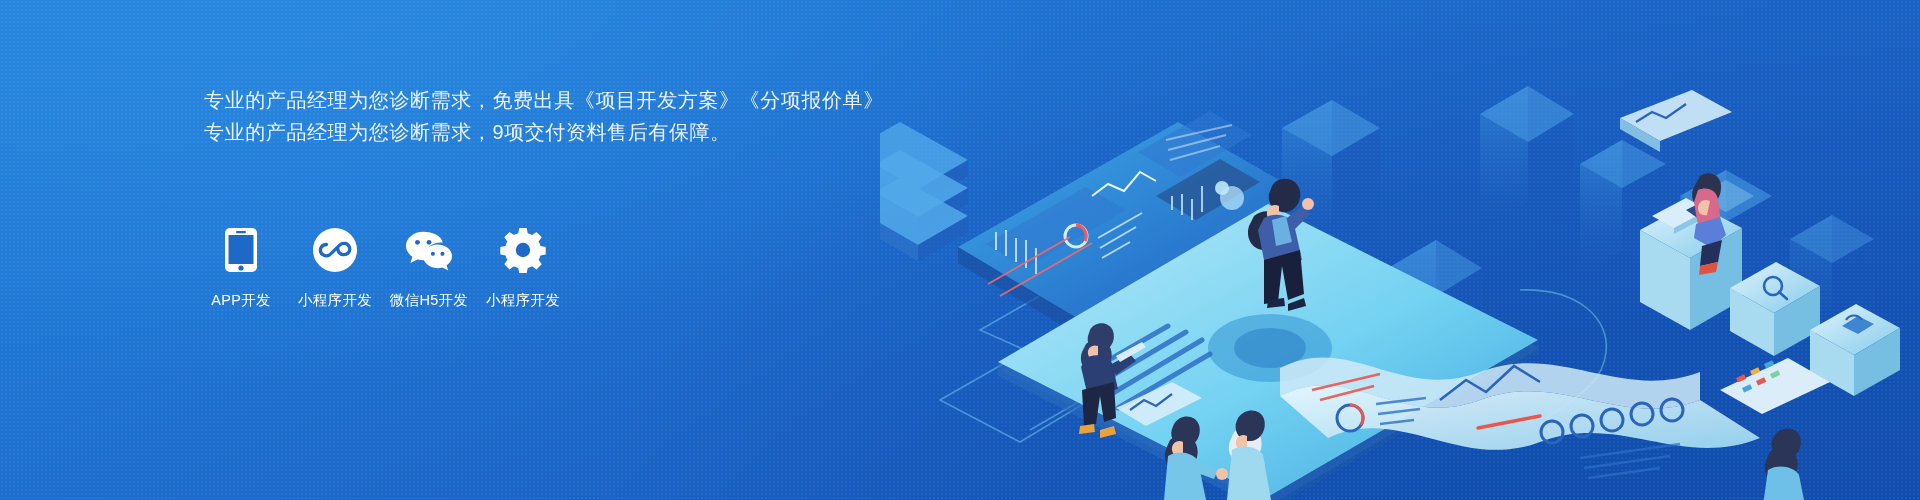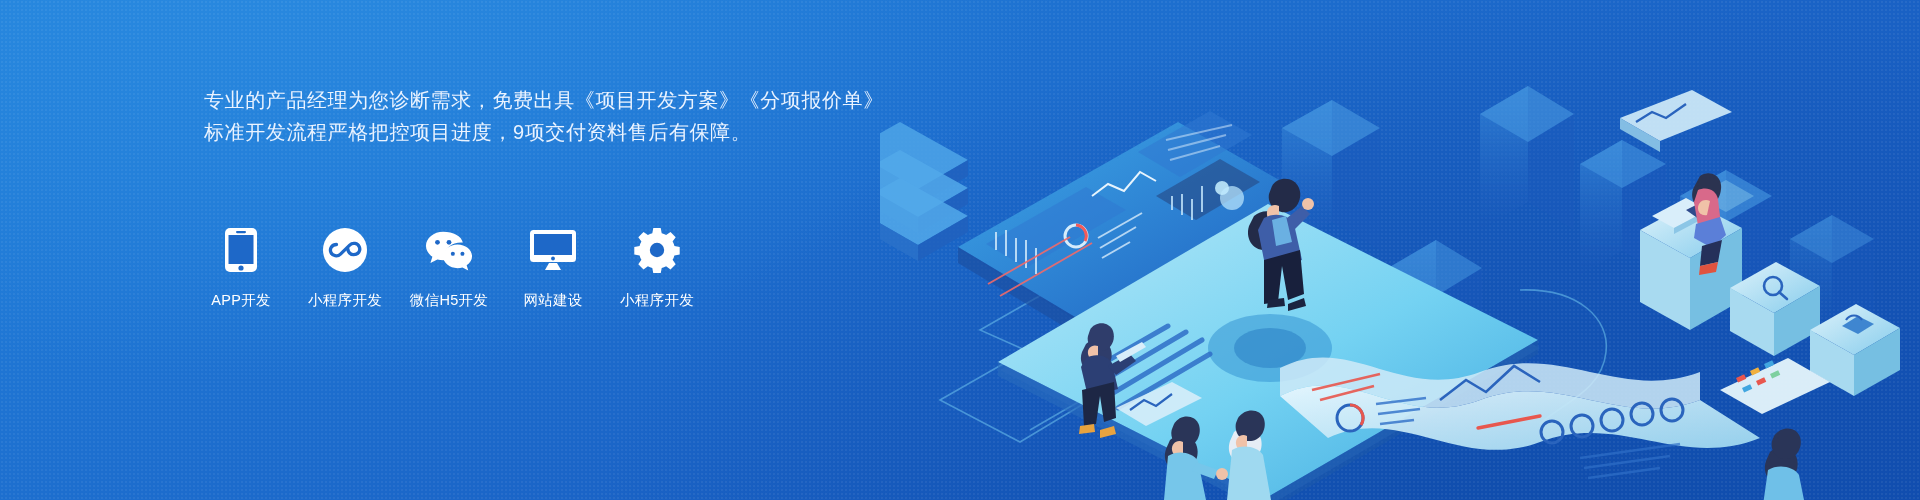--- a/index.html
+++ b/index.html
@@ -47,21 +47,21 @@
     color:#eaf3ff;
     line-height:1.62;
     letter-spacing:.6px;
     white-space:nowrap;
     font-weight:400;
   }
 
   
   .services{
     position:absolute; left:204px; top:226px;
-    display:flex; align-items:flex-end; gap:30px;
+    display:flex; align-items:flex-end; gap:20px;
   }
   .service{
     display:flex; flex-direction:column; align-items:center;
     width:74px; cursor:pointer;
   }
   .service .glyph{
     height:48px; width:48px;
     display:flex; align-items:center; justify-content:center;
     margin-bottom:17px;
   }
@@ -361,21 +361,21 @@
         <path d="M250,410 L264,400 L276,406 L292,394" fill="none" stroke="#2a64bd" stroke-width="2.2"></path>
       </g>
 
     </svg>
   </div>
 
   <div class="copy">
 
     <div class="sub">
       <p class="sub-line">专业的产品经理为您诊断需求，免费出具《项目开发方案》《分项报价单》</p>
-      <p class="sub-line">标准开发流程严格把控项目进度，9项交付资料售后有保障。</p>
+      <p class="sub-line">专业的产品经理为您诊断需求，9项交付资料售后有保障。</p>
     </div>
   </div>
 
   <div class="services">
 
     <div class="service">
       <span class="glyph">
         <svg width="34" height="46" viewBox="0 0 34 46" fill="#ffffff" xmlns="http://www.w3.org/2000/svg">
           <rect x="1" y="1" width="32" height="44" rx="5" ry="5" fill="#ffffff"></rect>
           <rect x="4.5" y="8" width="25" height="29" fill="#1e68c8"></rect>
@@ -403,31 +403,20 @@
           <circle cx="13" cy="14" r="2.5" fill="#1e68c8"></circle>
           <circle cx="25" cy="14" r="2.5" fill="#1e68c8"></circle>
           <path d="M49 28.6 c0 -6.8 -6.8 -12.3 -15.1 -12.3 c-8.4 0 -15.1 5.5 -15.1 12.3 c0 6.8 6.8 12.3 15.1 12.3 c1.8 0 3.5 -.3 5.1 -.7 l6.1 3.2 l-1.7 -5.4 C46.8 35.7 49 32.4 49 28.6 Z" fill="#ffffff"></path>
           <circle cx="29" cy="26" r="2.1" fill="#1e68c8"></circle>
           <circle cx="39" cy="26" r="2.1" fill="#1e68c8"></circle>
         </svg>
       </span>
       <span class="cap">微信H5开发</span>
     </div>
 
-    <div class="service">
-      <span class="glyph">
-        <svg width="48" height="42" viewBox="0 0 48 42" fill="#ffffff" xmlns="http://www.w3.org/2000/svg">
-          <rect x="1" y="1" width="46" height="32" rx="3.5" ry="3.5" fill="#ffffff"></rect>
-          <rect x="5" y="5" width="38" height="21" fill="#1e68c8"></rect>
-          <circle cx="24" cy="29.5" r="1.9" fill="#1e68c8"></circle>
-          <path d="M16 41 L32 41 L28 34 L20 34 Z" fill="#ffffff"></path>
-        </svg>
-      </span>
-      <span class="cap">网站建设</span>
-    </div>
 
     <div class="service">
       <span class="glyph">
         <svg width="46" height="46" viewBox="0 0 46 46" xmlns="http://www.w3.org/2000/svg">
           <path d="M19.3 1 h7.4 l1 5.3 a16 16 0 0 1 4.4 1.8 l4.4 -3.1 l5.2 5.2 l-3.1 4.4 a16 16 0 0 1 1.8 4.4 l5.3 1 v7.4 l-5.3 1 a16 16 0 0 1 -1.8 4.4 l3.1 4.4 l-5.2 5.2 l-4.4 -3.1 a16 16 0 0 1 -4.4 1.8 l-1 5.3 h-7.4 l-1 -5.3 a16 16 0 0 1 -4.4 -1.8 l-4.4 3.1 l-5.2 -5.2 l3.1 -4.4 a16 16 0 0 1 -1.8 -4.4 l-5.3 -1 v-7.4 l5.3 -1 a16 16 0 0 1 1.8 -4.4 l-3.1 -4.4 l5.2 -5.2 l4.4 3.1 a16 16 0 0 1 4.4 -1.8 z" fill="#ffffff"></path>
           <circle cx="23" cy="23" r="7.2" fill="#1e68c8"></circle>
         </svg>
       </span>
       <span class="cap">小程序开发</span>
     </div>

